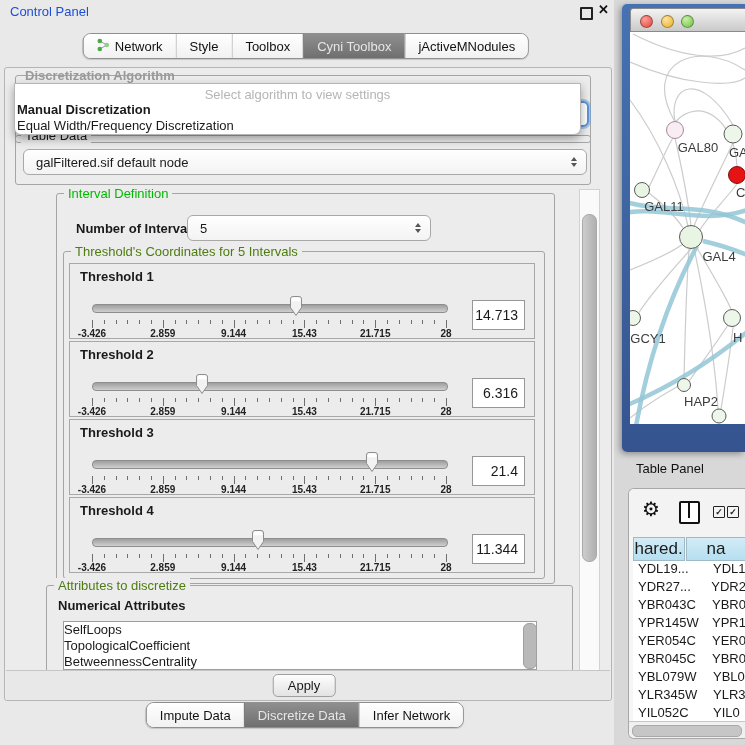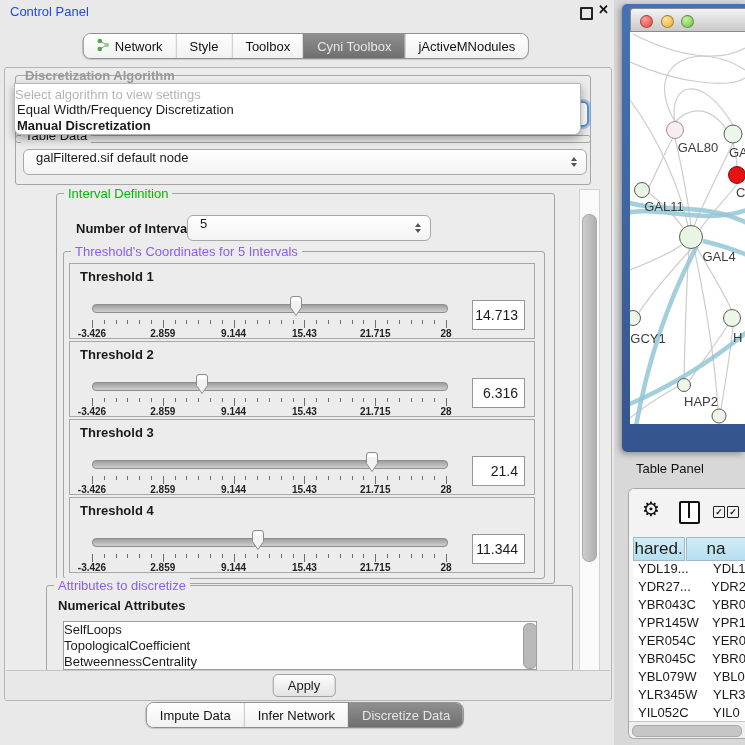--- a/index.html
+++ b/index.html
@@ -17,31 +17,31 @@
   .seg .tab{display:flex;align-items:center;gap:5px;padding:0 13px;font-size:13px;color:#111;
        background:linear-gradient(#ffffff,#f1f1f1);white-space:nowrap}
   .seg .tab + .tab{border-left:1px solid #c6c6c6}
   .seg .tab.sel{background:linear-gradient(#8f8f8f,#6f6f6f);color:#e6e6e6;border-left:1px solid #6a6a6a}
   #top-tabs{left:306px;top:33px;transform:translateX(-50%)}
   #bottom-tabs{left:305px;top:702px;transform:translateX(-50%)}
   
   #panel{left:4px;top:67px;width:606px;height:632px;background:#ececec;border:1px solid #b5b5b5;border-radius:3px}
   .group{border:1px solid #a5a5a5;border-radius:3px}
   .gtitle{font-size:13px;background:#ececec;padding:0 4px;white-space:nowrap}
-  .green{color:#00bb00}.blue{color:#8b5cf6}
+  .green{color:#00bb00}.blue{color:#4d7c0f}
   .combo{background:linear-gradient(#ffffff,#f3f3f3);border:1px solid #a8a8a8;border-radius:6px;
-         font-size:13px;display:flex;padding:0 24px 0 12px;box-sizing:border-box}
+         font-size:13px;display:flex;align-items:center;padding:0 24px 0 12px;box-sizing:border-box}
   .stepper{position:absolute;right:9px;top:50%;transform:translateY(-50%);display:flex;flex-direction:column;gap:2px}
   .stepper i{width:0;height:0;border-left:3.5px solid transparent;border-right:3.5px solid transparent;display:block}
   .stepper .up{border-bottom:4.5px solid #555}
   .stepper .dn{border-top:4.5px solid #555}
   
   #popup{left:9px;top:15px;width:565px;height:50px;background:#fff;border:1px solid #b6b6b6;
          border-radius:0 0 7px 7px;box-shadow:0 4px 10px rgba(0,0,0,.35);z-index:30;font-size:13px}
-  #popup .prompt{text-align:left;color:#b5b5b5;margin-top:3px}
+  #popup .prompt{text-align:center;color:#b5b5b5;margin-top:3px}
   #popup .opt{padding-left:2px;line-height:16px}
   #popup .opt.first{font-weight:bold}
   #combo-behind{left:18px;top:33px;width:566px;height:26px;background:#fff;border:2px solid #5b94d6;
         border-radius:6px;box-shadow:0 0 0 2px rgba(110,160,220,.55);box-sizing:border-box}
   
   #disc-title{left:16px;top:0px;font-size:13px;font-weight:bold;color:#9a9a9a;background:transparent;padding:0 4px}
   
   #viewport{left:10px;top:117px;width:564px;height:485px;overflow:hidden}
   #vscroll{left:574px;top:121px;width:19px;height:481px;background:#fafafa;border:1px solid #d2d2d2}
   #vthumb{left:2px;top:24px;width:13px;height:346px;border-radius:7px;border:1px solid #a9a9a9;
@@ -139,22 +139,22 @@
     <div class="abs" id="disc-title">Discretization Algorithm</div>
     <div class="abs" id="combo-behind">
       <span class="stepper">
           <i class="up"></i>
           <i class="dn"></i>
         </span>
     </div>
 
     <div class="abs" id="popup">
       <div class="prompt">Select algorithm to view settings</div>
+      <div class="opt first">Manual Discretization</div>
       <div class="opt">Equal Width/Frequency Discretization</div>
-      <div class="opt first">Manual Discretization</div>
     </div>
 
     <div class="abs group" style="left:10px;top:67px;width:574px;height:48px"></div>
     <div class="abs gtitle" style="left:16px;top:60px">Table Data</div>
     <div class="abs combo" style="left:18px;top:81px;width:564px;height:26px">
       <span>galFiltered.sif default node</span>
       <span class="stepper">
           <i class="up"></i>
           <i class="dn"></i>
         </span>
@@ -389,22 +389,22 @@
     <div class="abs" id="vscroll">
       <div class="abs" id="vthumb"></div>
     </div>
 
     <div class="abs" id="south"></div>
     <div class="abs" id="apply">Apply</div>
   </div>
 
   <div class="abs seg" id="bottom-tabs">
       <div class="tab">Impute Data</div>
+      <div class="tab sel">Discretize Data</div>
       <div class="tab">Infer Network</div>
-      <div class="tab sel">Discretize Data</div>
     </div>
 </div>
 
 <div class="abs" id="rstrip"></div>
 
 <div class="abs" id="netwin">
   <div class="abs" id="nettitle">
     <span class="light" id="lr"></span>
     <span class="light" id="ly"></span>
     <span class="light" id="lg"></span>

